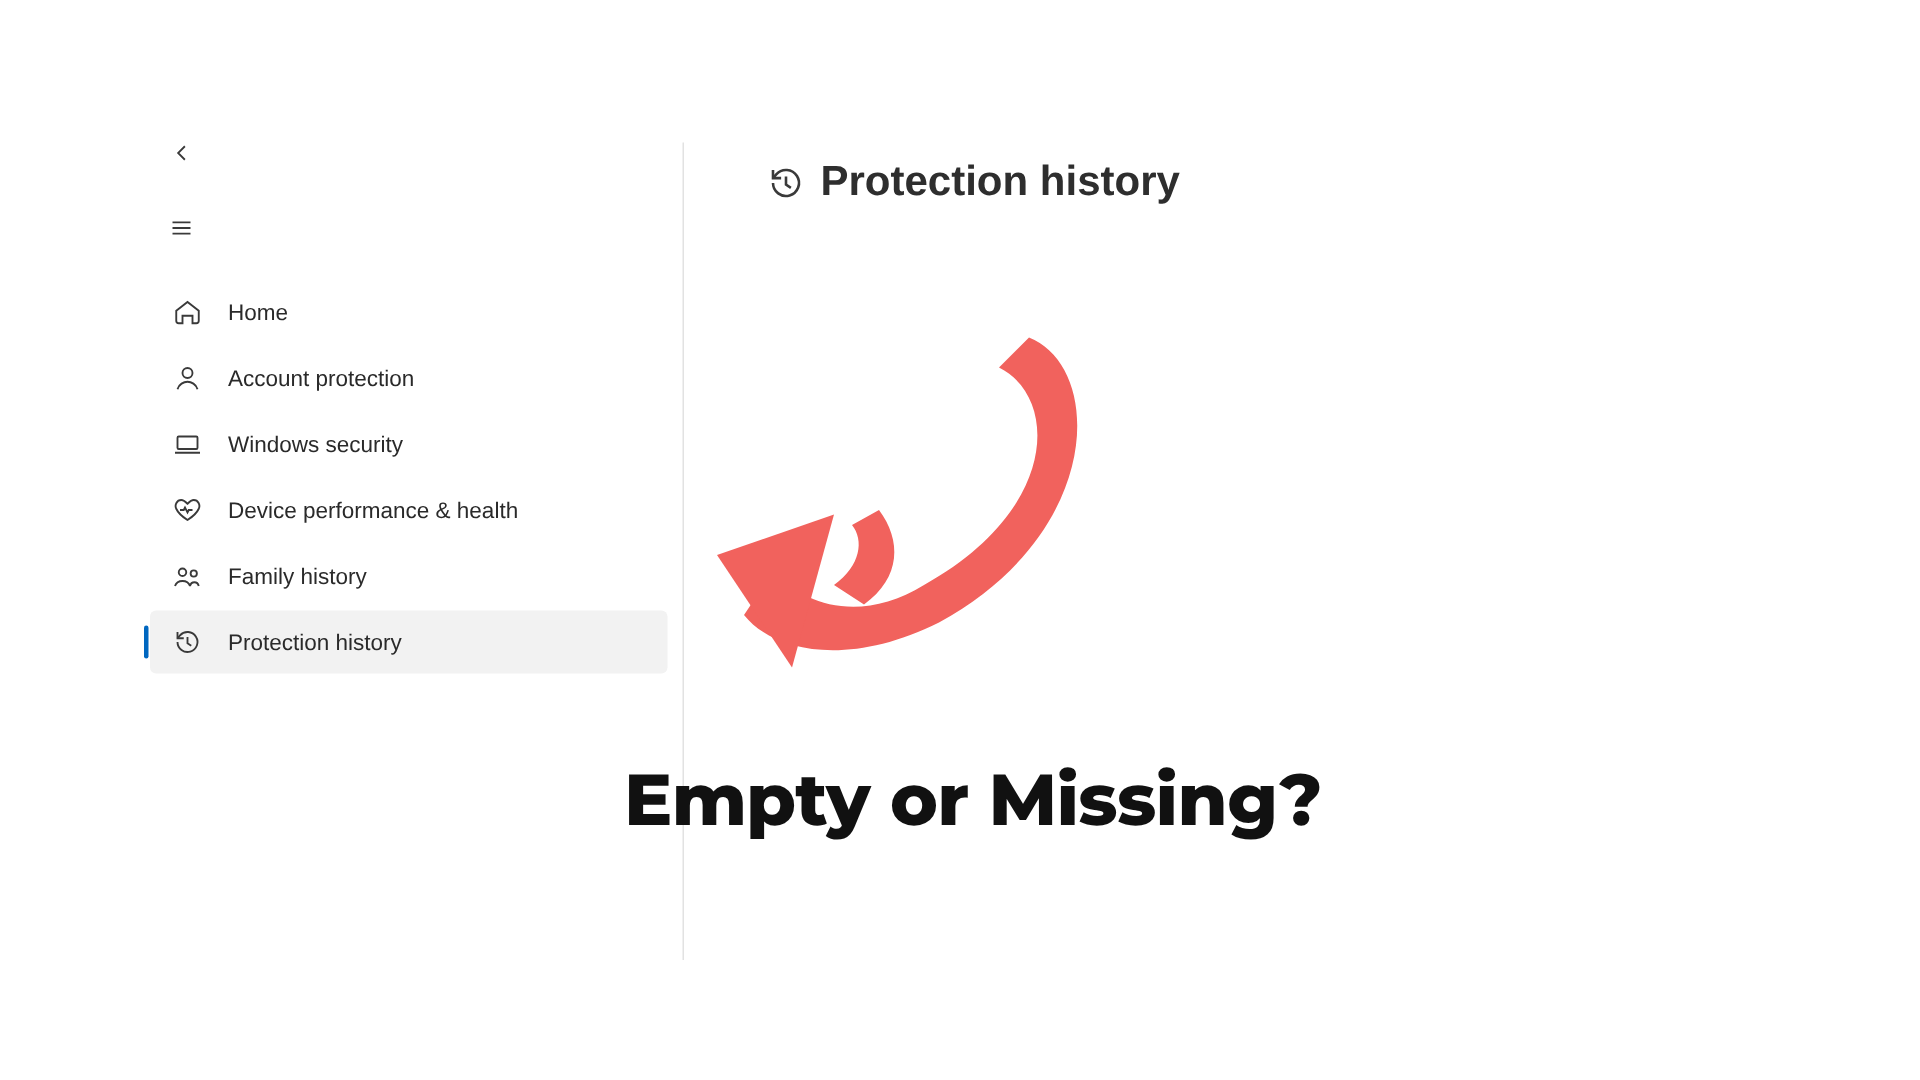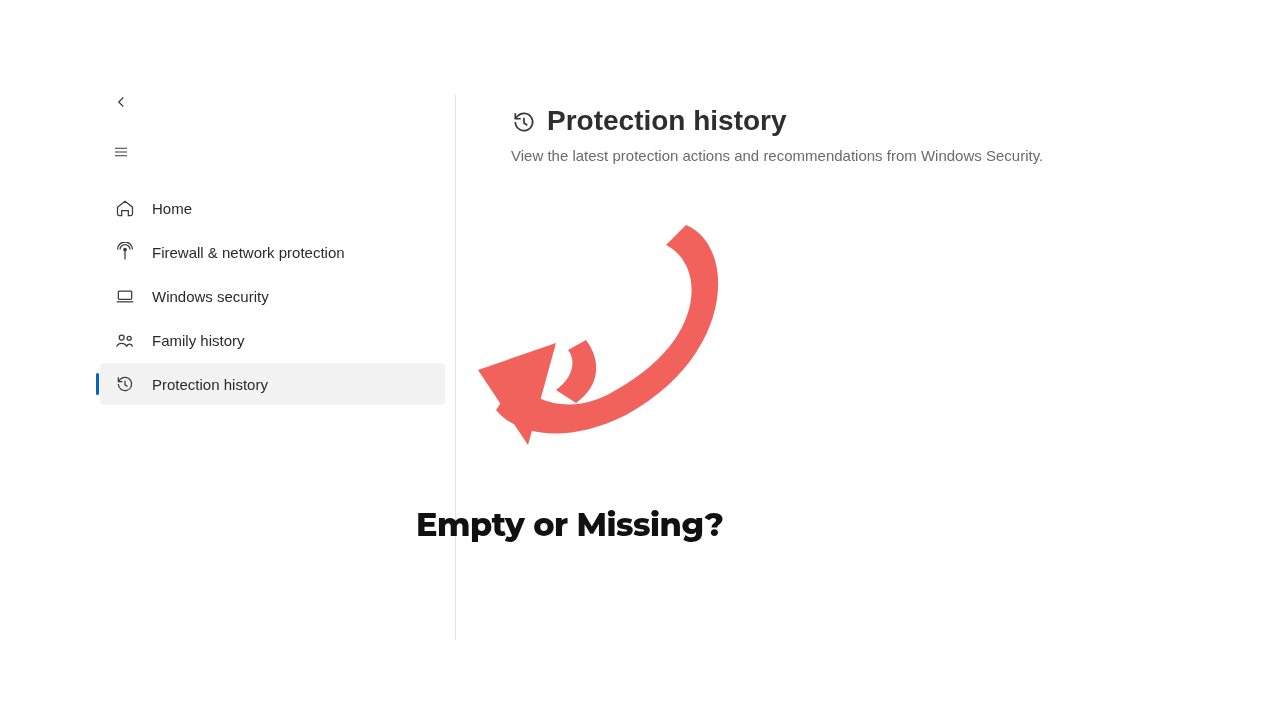--- a/index.html
+++ b/index.html
@@ -111,21 +111,21 @@
     left: 0px;
     top: 100px;
     width: 300px;
     height: 300px;
     color: #f1625d;
   }
   .caption {
     position: absolute;
     left: -40px;
     top: 420px;
-    font-size: 32px;
+    font-size: 48px;
     font-weight: 800;
     font-family: "Montserrat", "Segoe UI", sans-serif;
     color: #111;
     letter-spacing: -0.5px;
   }
   svg { display: block; }
 </style>
 </head>
 <body>
 
@@ -155,43 +155,51 @@
       <div class="nav-item">
         <span class="nav-icon">
           <svg width="20" height="20" viewBox="0 0 24 24" fill="none" stroke="currentColor" stroke-width="1.5">
               <path d="M3 11l9-7 9 7v8a2 2 0 0 1-2 2h-3v-6h-8v6H5a2 2 0 0 1-2-2z"></path>
             </svg>
         </span>
         <span>Home</span>
       </div>
 
 
-
-      <div class="nav-item">
-        <span class="nav-icon">
-          <svg width="20" height="20" viewBox="0 0 24 24" fill="none" stroke="currentColor" stroke-width="1.5">
-              <path d="M6 9a6 6 0 0 1 12 0M3 9a9 9 0 0 1 18 0"></path>
-              <circle cx="12" cy="9" r="1.5" fill="currentColor"></circle>
-              <path d="M12 10v11"></path>
-            </svg>
-        </span>
-        <span>Firewall &amp; network protection</span>
-      </div>
+      <div class="nav-item">
+        <span class="nav-icon">
+          <svg width="20" height="20" viewBox="0 0 24 24" fill="none" stroke="currentColor" stroke-width="1.5">
+              <circle cx="12" cy="8" r="4"></circle>
+              <path d="M4 21c1-4 5-6 8-6s7 2 8 6"></path>
+            </svg>
+        </span>
+        <span>Account protection</span>
+      </div>
+
 
 
       <div class="nav-item">
         <span class="nav-icon">
           <svg width="20" height="20" viewBox="0 0 24 24" fill="none" stroke="currentColor" stroke-width="1.5">
               <rect x="4" y="6" width="16" height="10" rx="1"></rect>
               <path d="M2 19h20"></path>
             </svg>
         </span>
         <span>Windows security</span>
       </div>
 
+      <div class="nav-item">
+        <span class="nav-icon">
+          <svg width="20" height="20" viewBox="0 0 24 24" fill="none" stroke="currentColor" stroke-width="1.5">
+              <path d="M12 20s-7-4.5-9-9c-1.5-3 .5-7 4-7 2 0 3.5 1.5 5 3 1.5-1.5 3-3 5-3 3.5 0 5.5 4 4 7-2 4.5-9 9-9 9z"></path>
+              <path d="M6 12h3l1-2 2 4 1-2h3"></path>
+            </svg>
+        </span>
+        <span>Device performance &amp; health</span>
+      </div>
 
       <div class="nav-item">
         <span class="nav-icon">
           <svg width="20" height="20" viewBox="0 0 24 24" fill="none" stroke="currentColor" stroke-width="1.5">
               <circle cx="8" cy="9" r="3"></circle>
               <circle cx="17" cy="10" r="2.5"></circle>
               <path d="M2 20c1-3 4-4 6-4s5 1 6 4M14 20c.5-2 2-3 3.5-3s3 1 3.5 3"></path>
             </svg>
         </span>
         <span>Family history</span>
@@ -217,21 +225,20 @@
     <div class="main-head">
       <span class="main-head-icon">
         <svg width="26" height="26" viewBox="0 0 24 24" fill="none" stroke="currentColor" stroke-width="1.6">
             <path d="M4 12a8 8 0 1 0 2-5.3L4 9"></path>
             <path d="M4 4v5h5"></path>
             <path d="M12 8v5l3 2"></path>
           </svg>
       </span>
       <span class="main-title">Protection history</span>
     </div>
-    <div class="main-sub">View the latest protection actions and recommendations from Windows Security.</div>
 
     <div class="arrow">
       <svg width="300" height="300" viewBox="0 0 300 300">
         <path d="M 230 40 
                  C 280 60, 280 170, 170 230
                  C 110 260, 60 250, 40 225
                  L 60 195
                  C 80 220, 120 230, 160 205
                  C 250 155, 250 80, 210 60 Z" fill="#f1625d"></path>
         <path d="M 22 185 L 100 158 L 72 260 Z" fill="#f1625d"></path>

